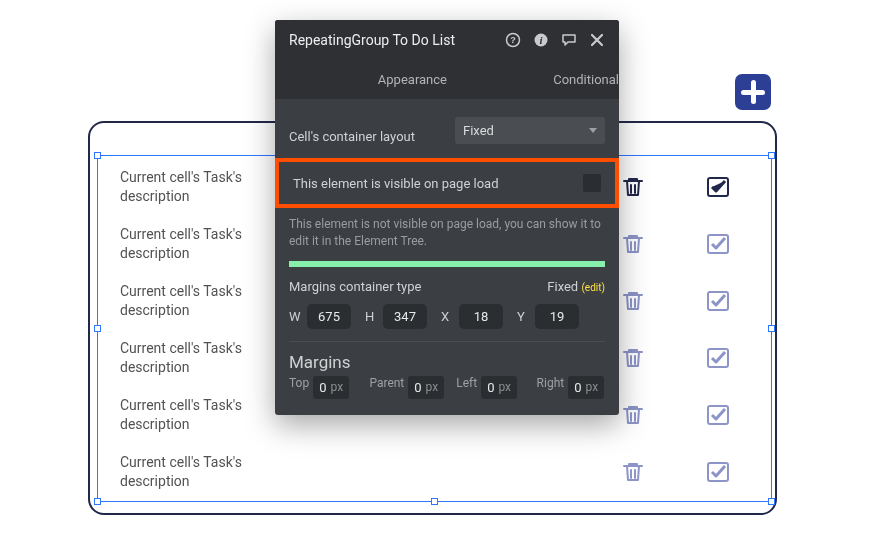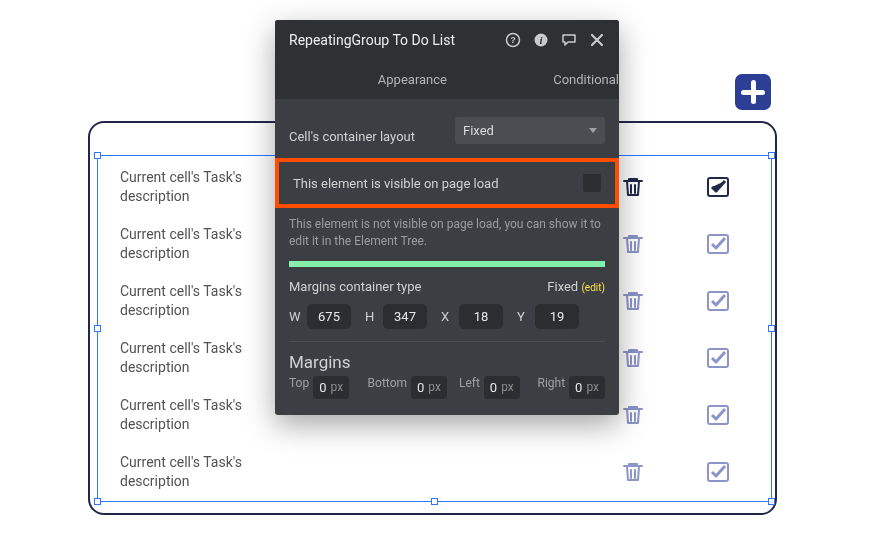--- a/index.html
+++ b/index.html
@@ -450,21 +450,21 @@
     <div class="margins-label">Margins</div>
     <div class="margins">
       <div class="marg">
         <div class="t">Top</div>
         <div class="v">
             <span class="n">0</span>
             <span class="u">px</span>
           </div>
       </div>
       <div class="marg">
-        <div class="t">Bottom</div>
+        <div class="t">Parent</div>
         <div class="v">
             <span class="n">0</span>
             <span class="u">px</span>
           </div>
       </div>
       <div class="marg">
         <div class="t">Left</div>
         <div class="v">
             <span class="n">0</span>
             <span class="u">px</span>

